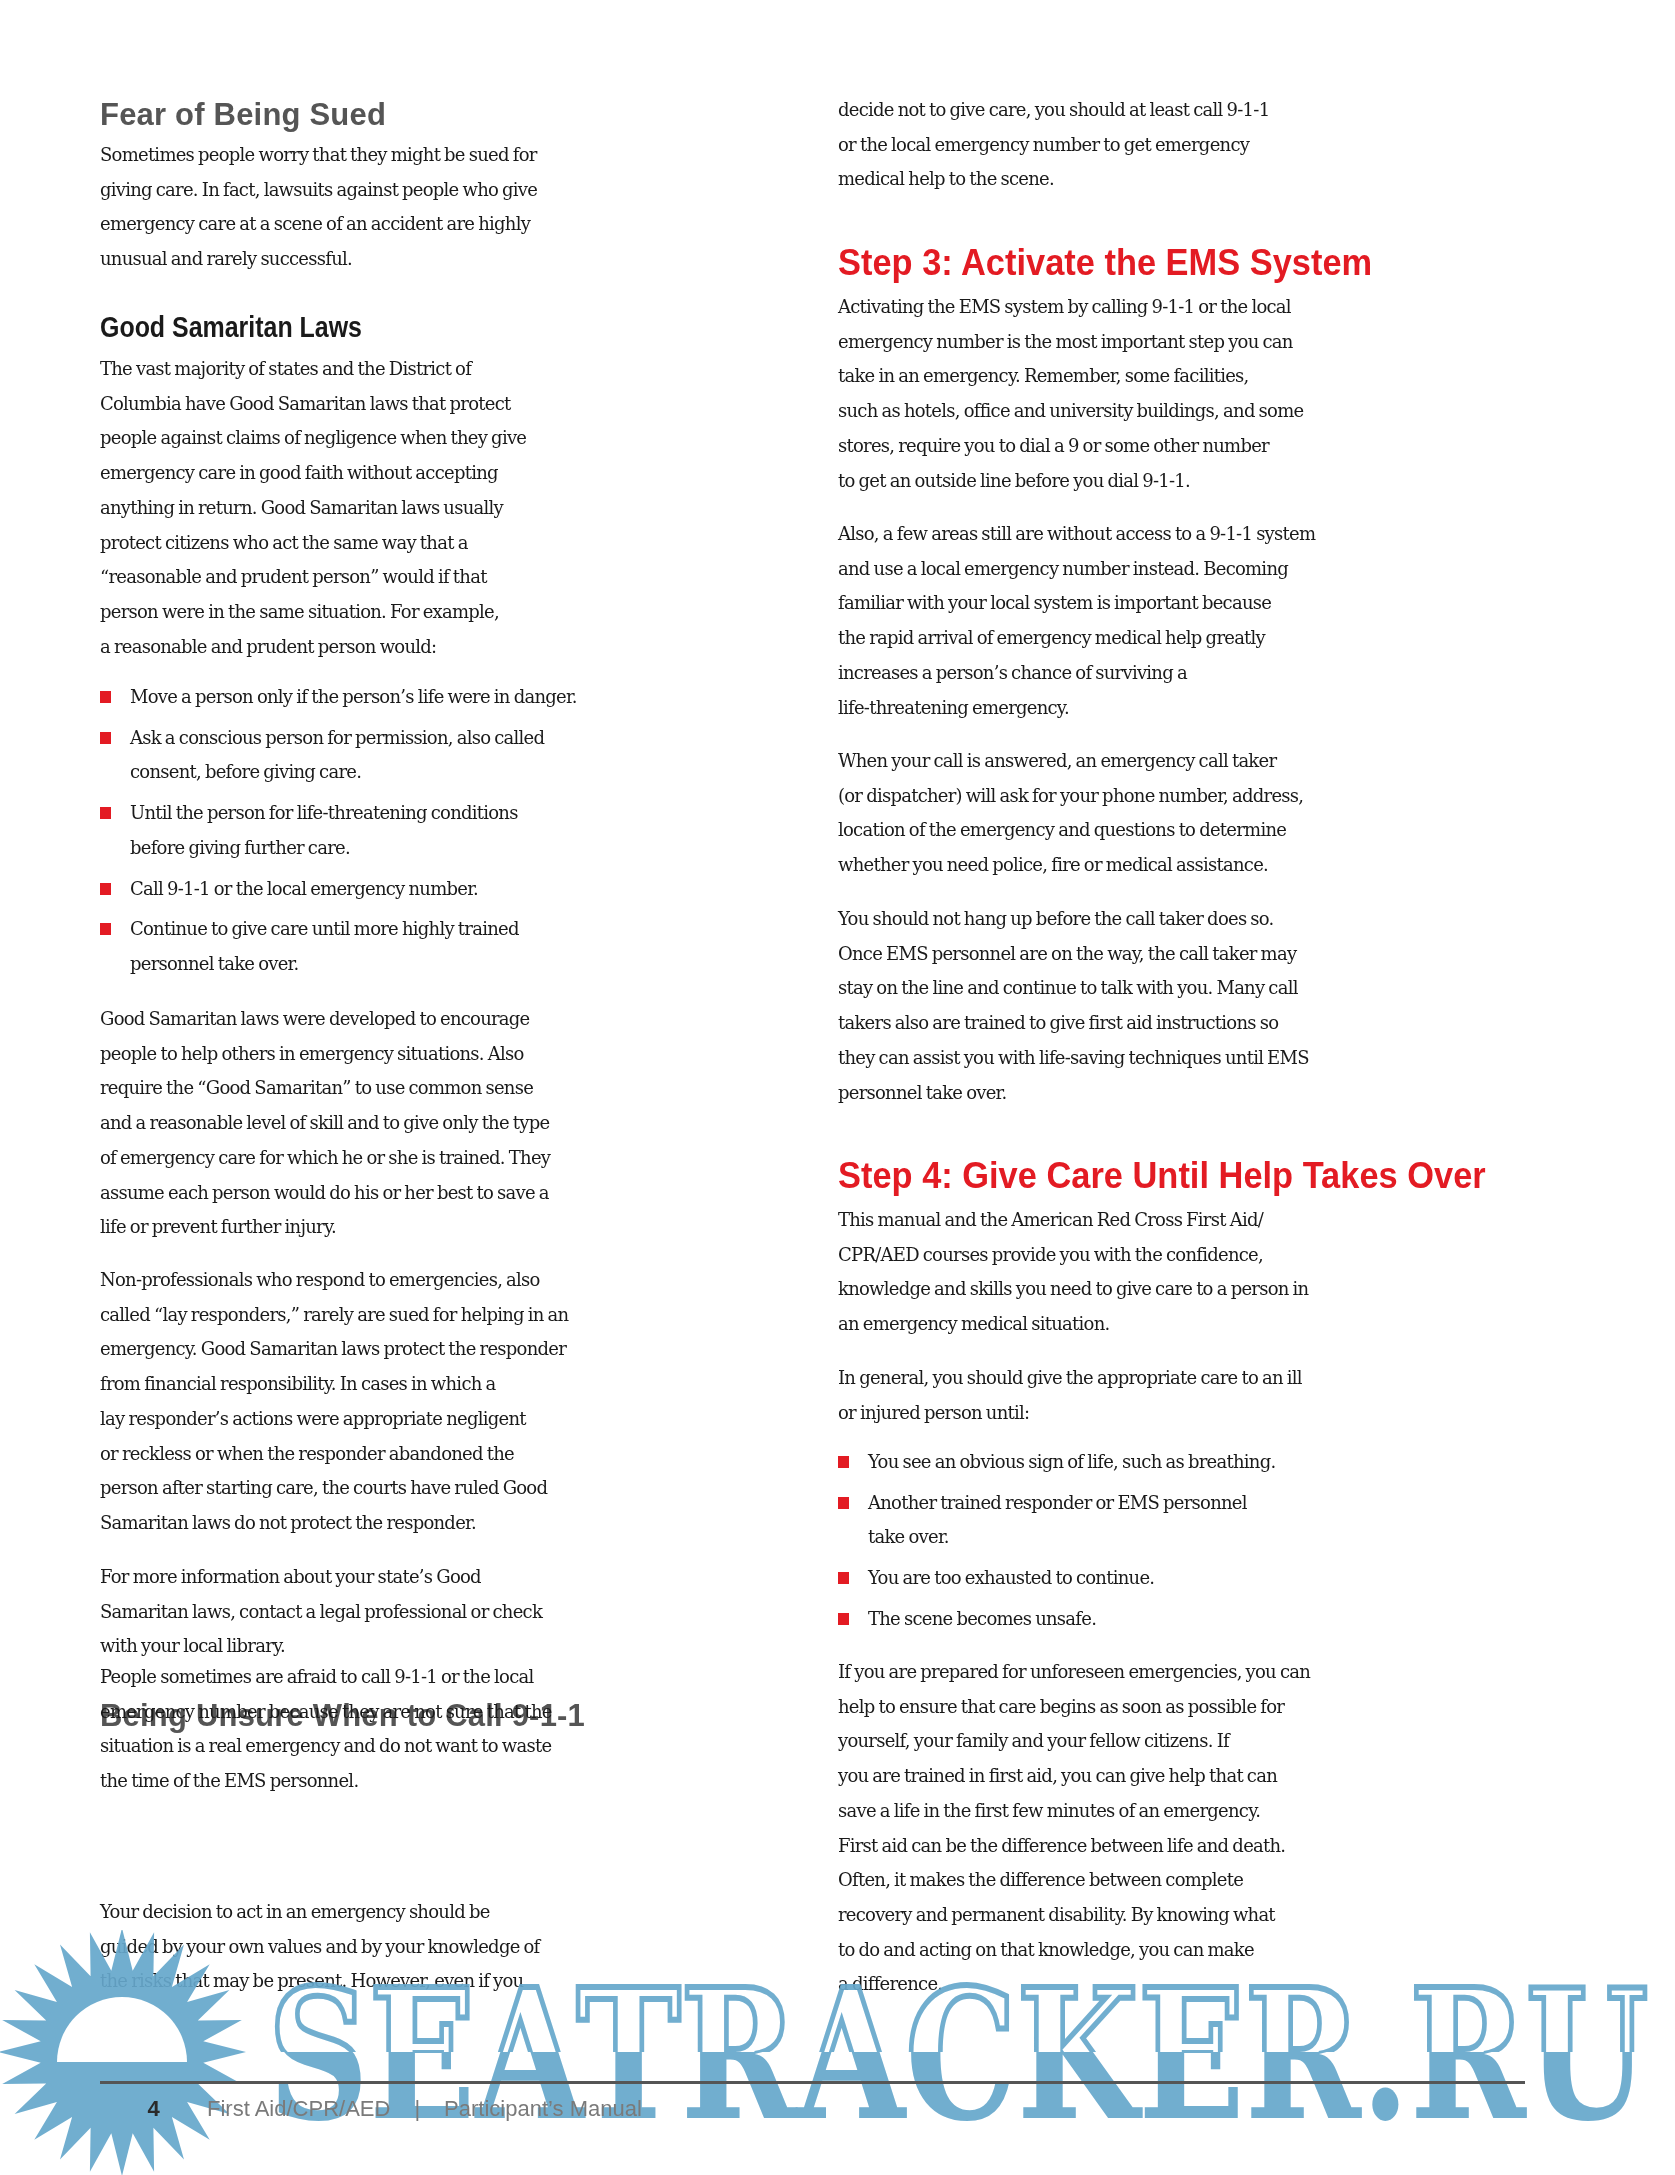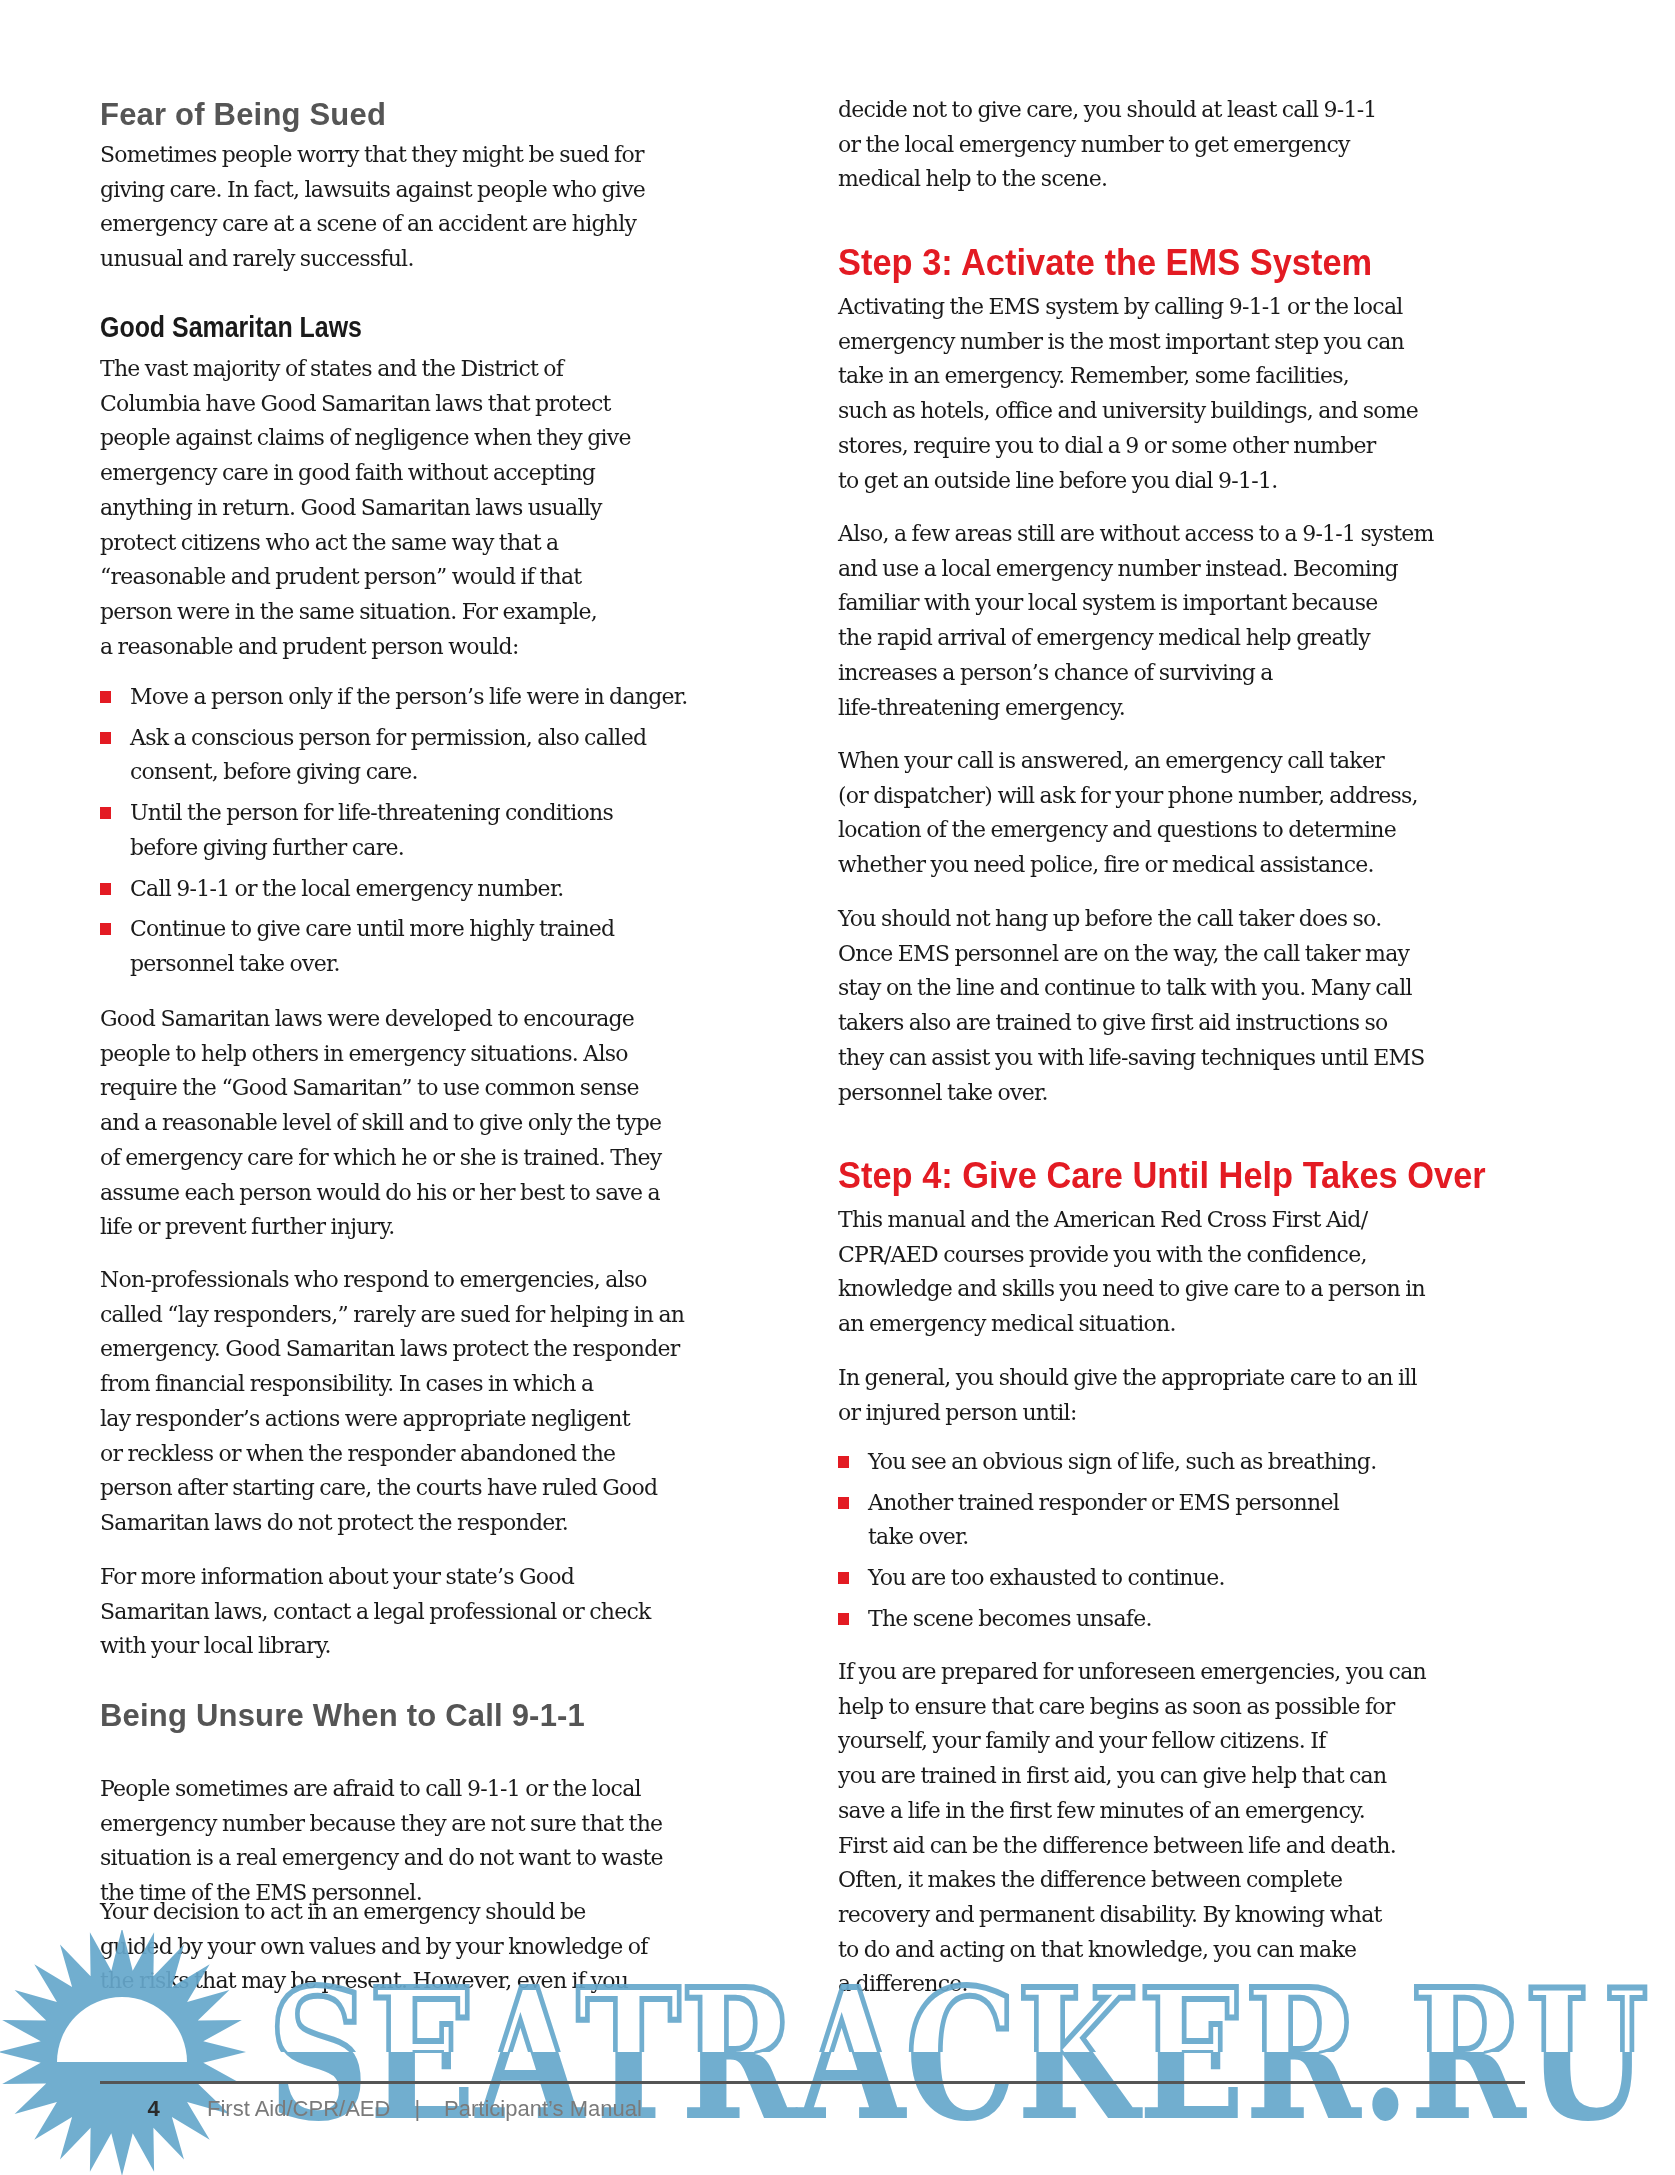--- a/index.html
+++ b/index.html
@@ -4,21 +4,21 @@
 <style>
   html, body { margin: 0; padding: 0; background: #ffffff; }
   body { width: 1675px; height: 2175px; position: relative; overflow: hidden; }
   .page { position: absolute; left: 0; top: 0; width: 1675px; height: 2175px; }
   .col { position: absolute; top: 0; width: 700px; }
   .col-left { left: 100px; }
   .col-right { left: 838px; }
   .blk { position: absolute; left: 0; width: 700px; }
   .body-text {
     font-family: "DejaVu Serif", "Liberation Serif", serif;
-    font-size: 22px; line-height: 34.7px; color: #1a1a1a;
+    font-size: 18px; line-height: 34.7px; color: #1a1a1a;
     letter-spacing: -0.75px; word-spacing: -1px;
     margin: 0;
   }
   .line { display: block; white-space: nowrap; }
   .h-grey {
     font-family: "Liberation Sans", sans-serif; font-size: 31px; color: #555555;
     margin: 0; line-height: 38px; white-space: nowrap; letter-spacing: 0.2px;
   }
   .h-black {
     font-family: "Liberation Sans", sans-serif; font-weight: bold; font-size: 29px; color: #1a1a1a;
@@ -128,21 +128,21 @@
 
     <div class="blk body-text" style="top:1560px">
         <span class="line">For more information about your state’s Good</span>
         <span class="line">Samaritan laws, contact a legal professional or check</span>
         <span class="line">with your local library.</span>
       </div>
 
     <div class="blk" style="top:1697px">
       <h3 class="h-grey">Being Unsure When to Call 9-1-1</h3>
     </div>
-    <div class="blk body-text" style="top:1772px">
+    <div class="blk body-text" style="top:1660px">
         <span class="line">People sometimes are afraid to call 9-1-1 or the local</span>
         <span class="line">emergency number because they are not sure that the</span>
         <span class="line">situation is a real emergency and do not want to waste</span>
         <span class="line">the time of the EMS personnel.</span>
       </div>
 
     <div class="blk body-text" style="top:1895px">
         <span class="line">Your decision to act in an emergency should be</span>
         <span class="line">guided by your own values and by your knowledge of</span>
         <span class="line">the risks that may be present. However, even if you</span>

